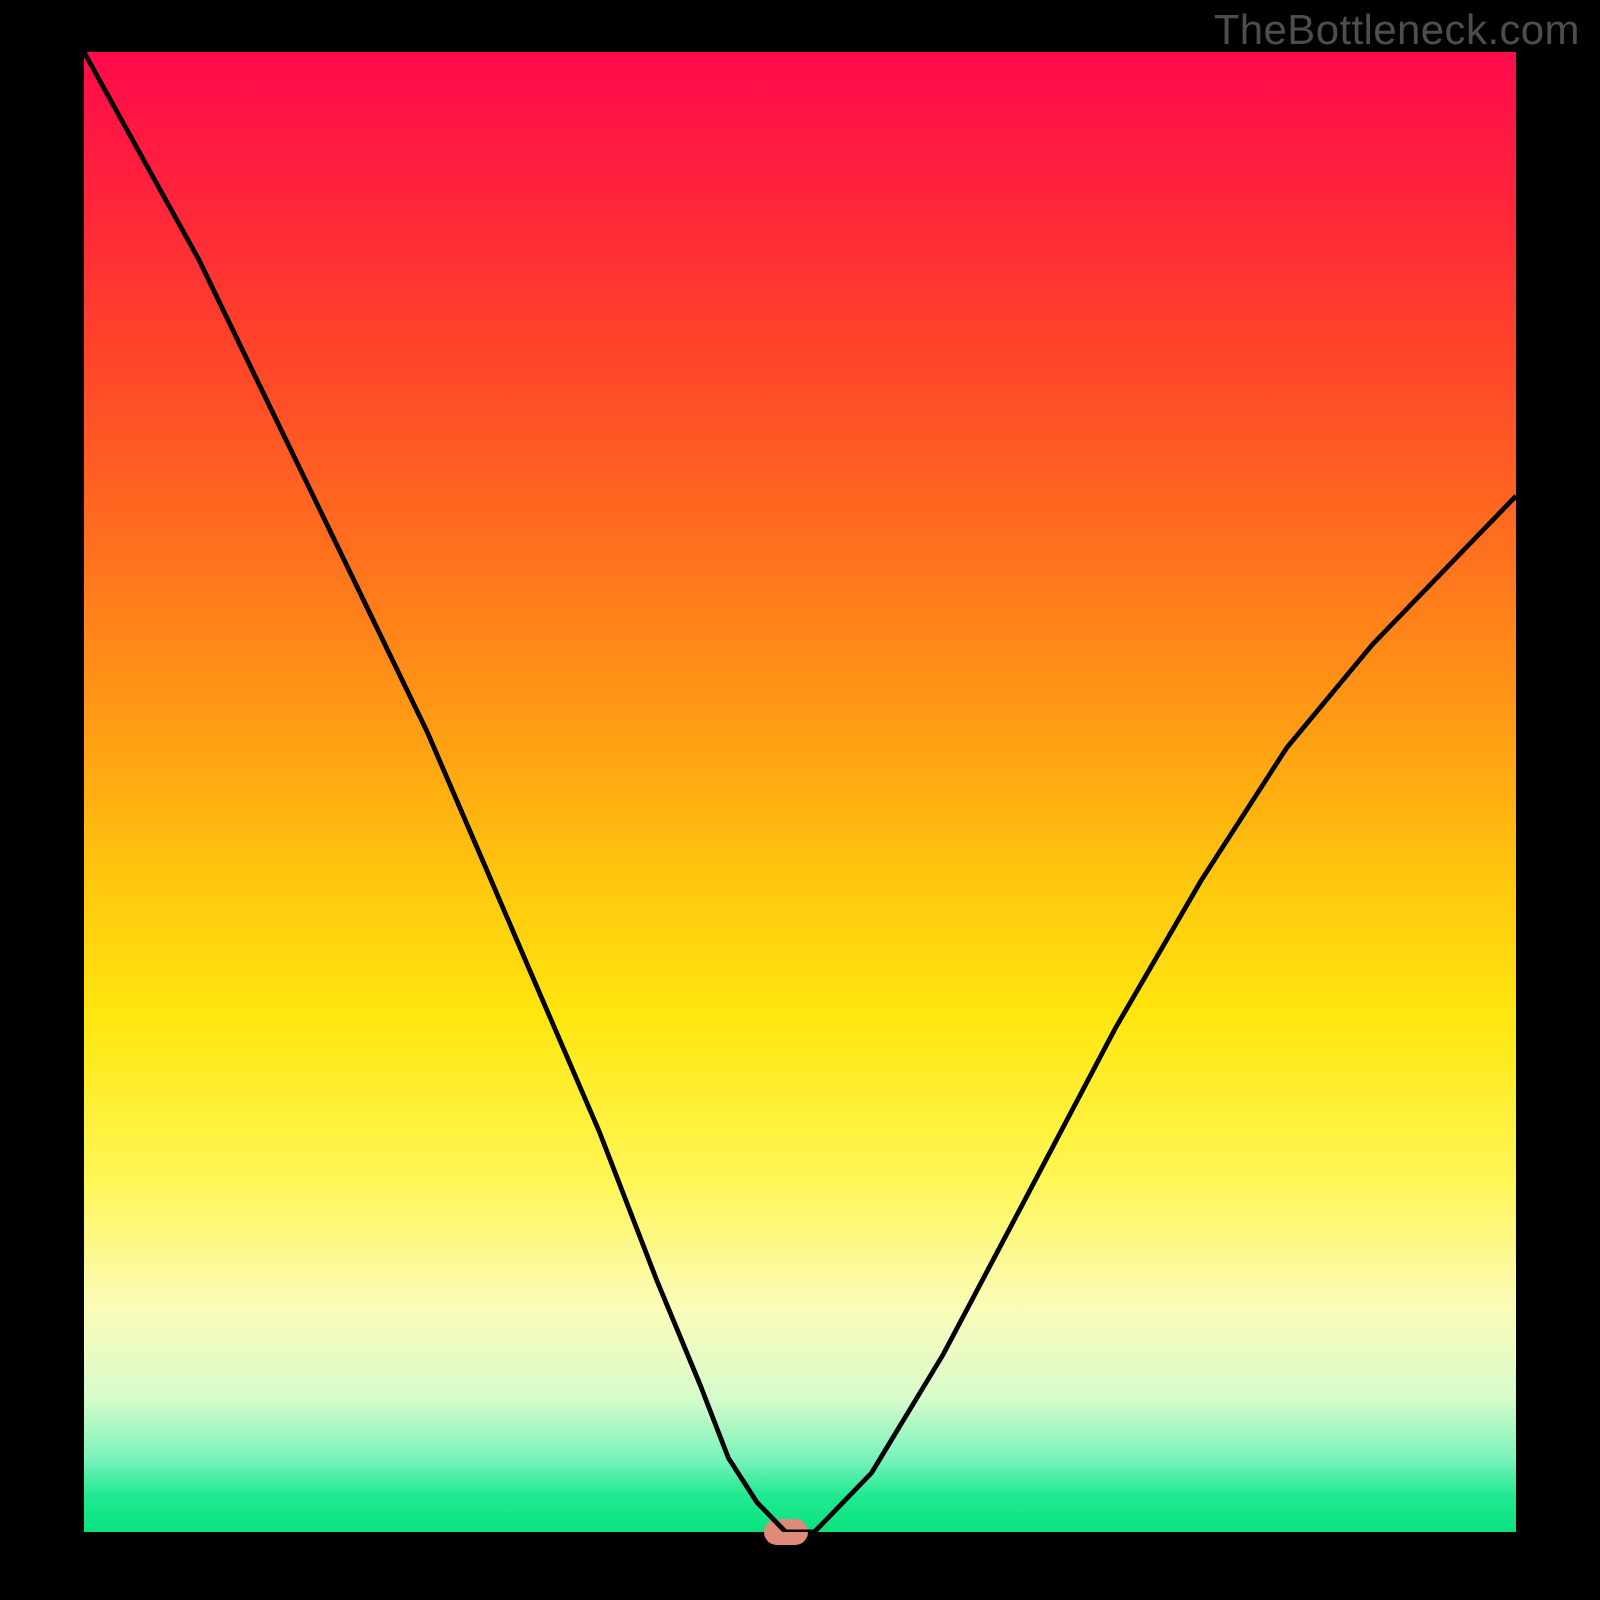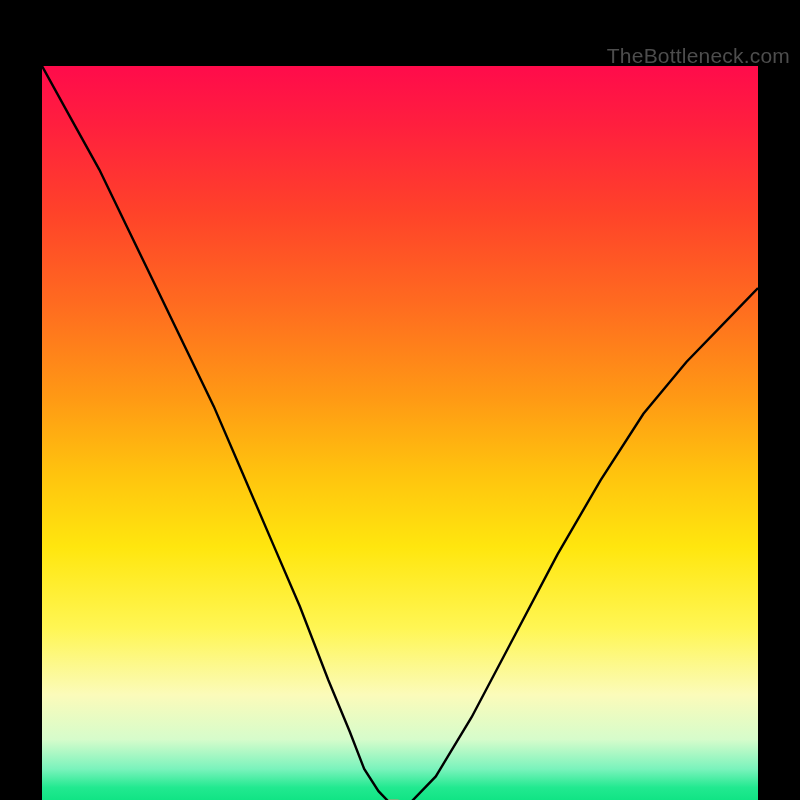--- a/index.html
+++ b/index.html
@@ -9,21 +9,20 @@
     height: 800px;
     overflow: hidden;
     background: #000;
     font-family: Arial, Helvetica, sans-serif;
   }
   .stage {
     position: relative;
     width: 800px;
     height: 680px;
     background: #000;
-    margin-top: 40px;
   }
   
   .plot {
     position: absolute;
     left: 42px;
     top: 26px;
     width: 716px;   
     height: 740px;  
     
     background: linear-gradient(

